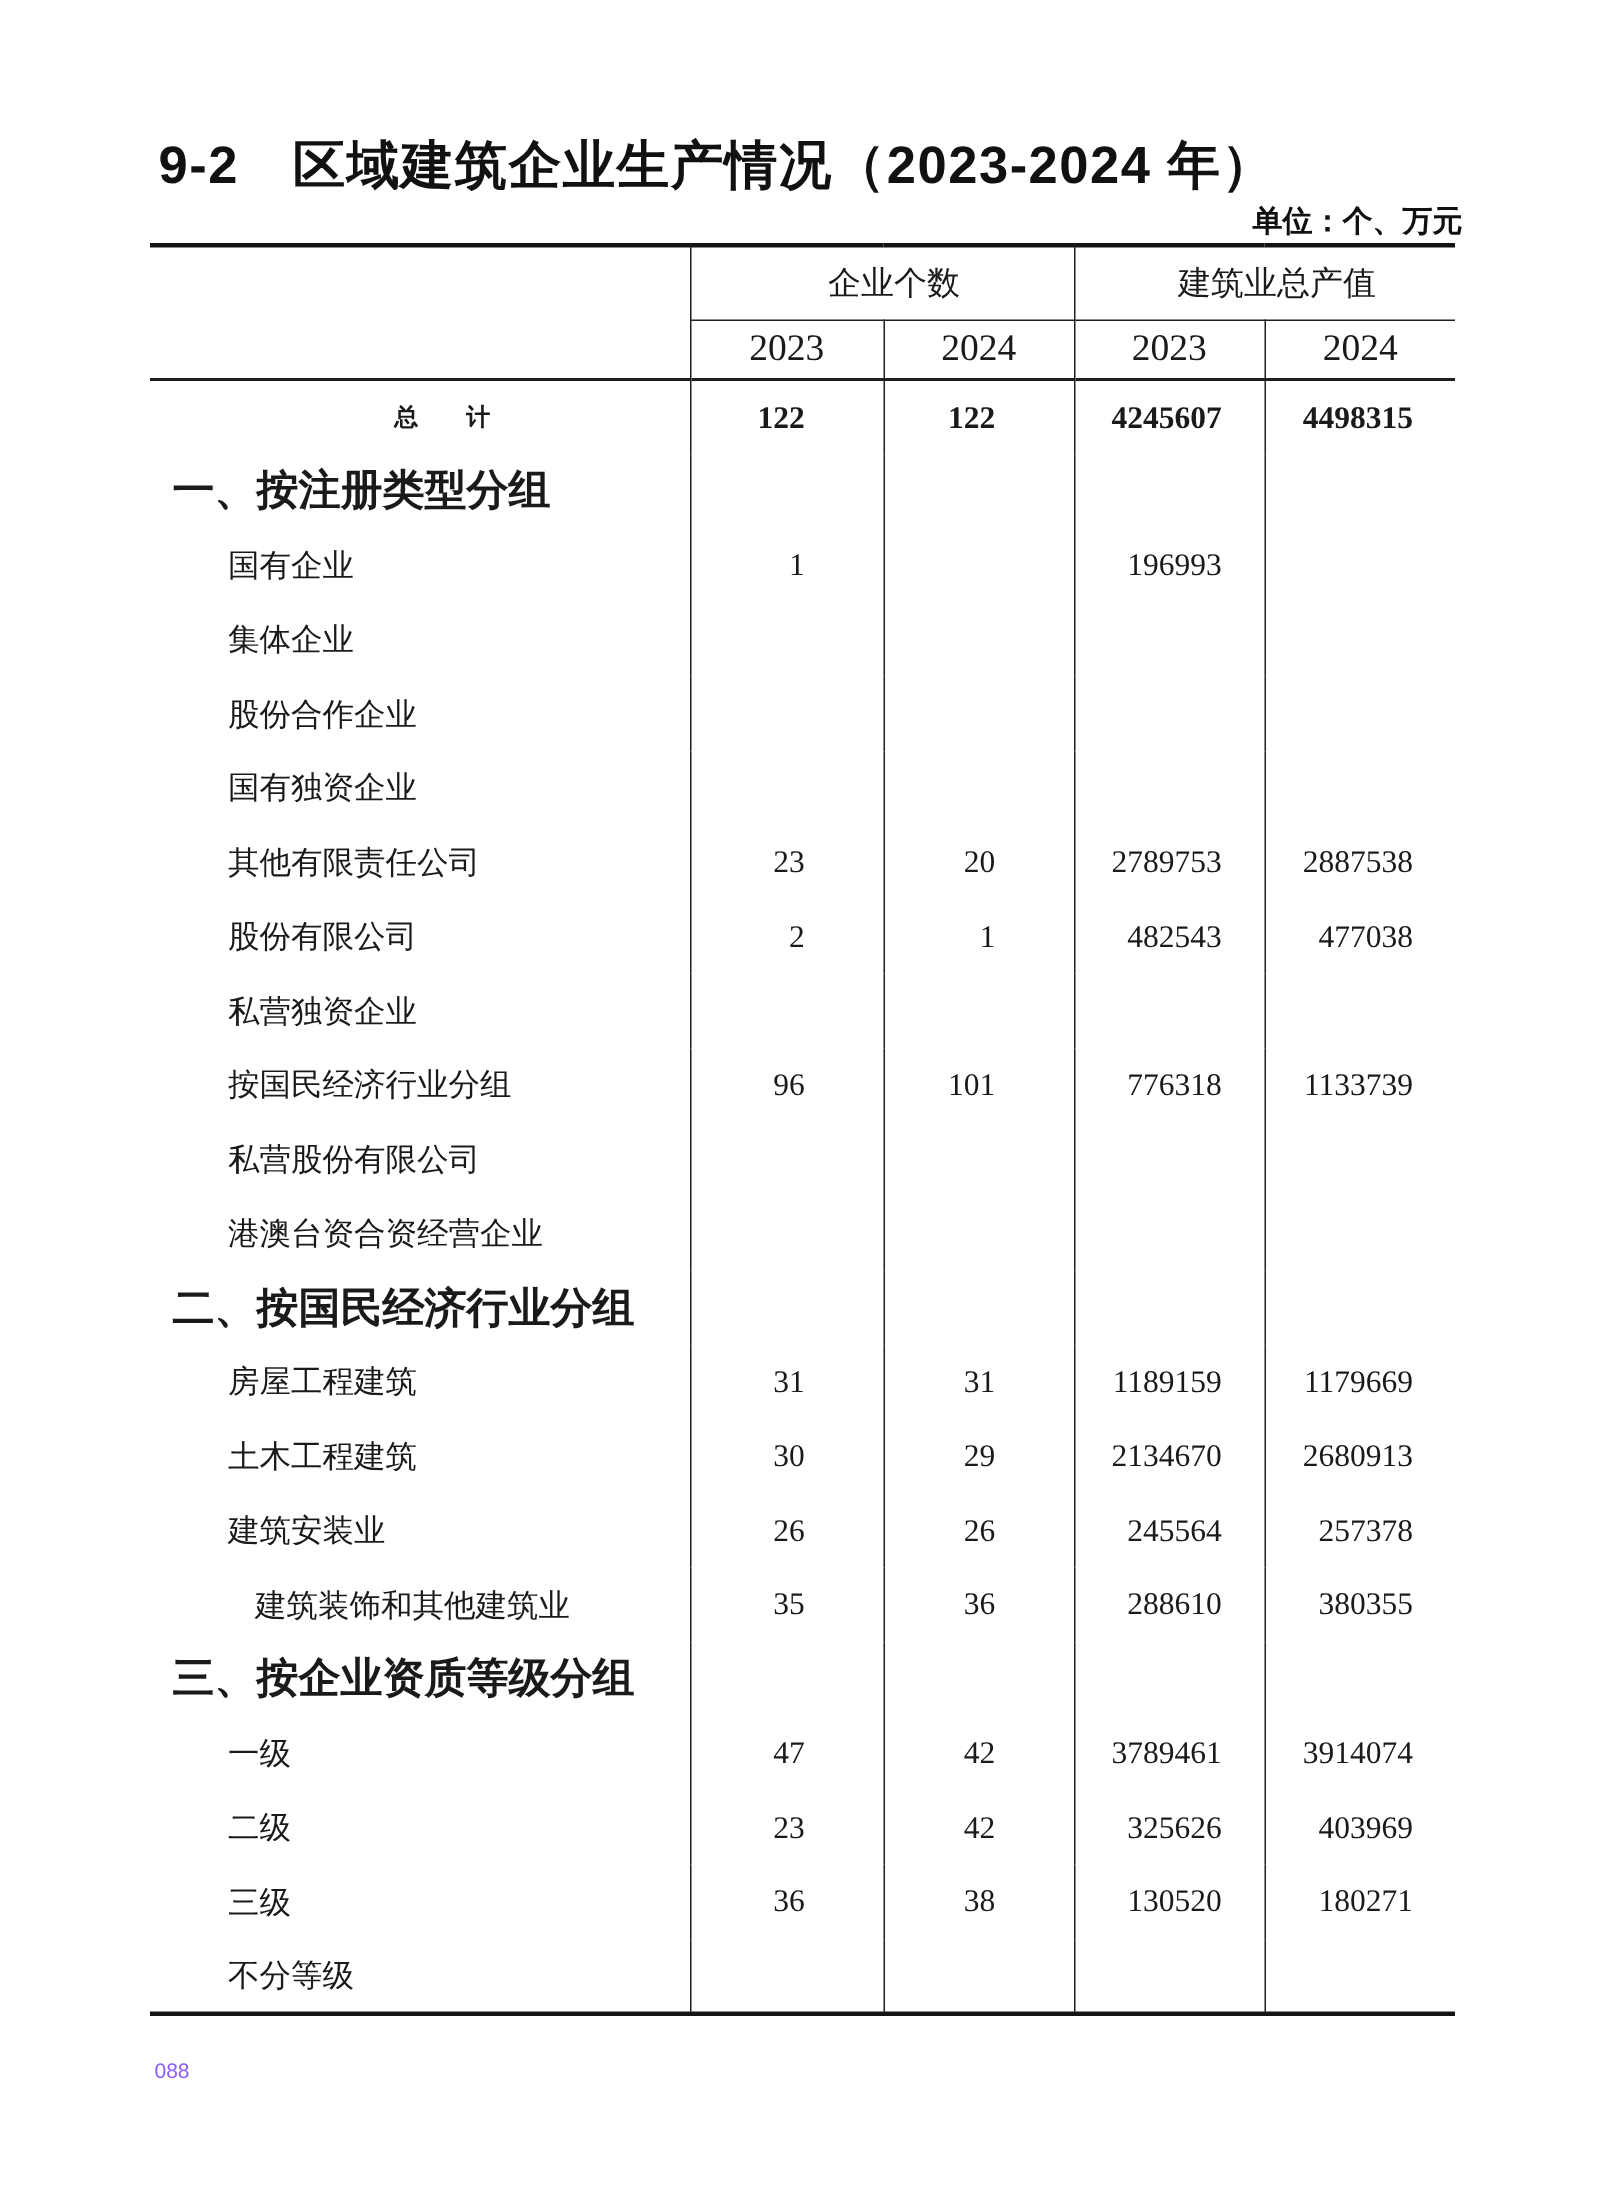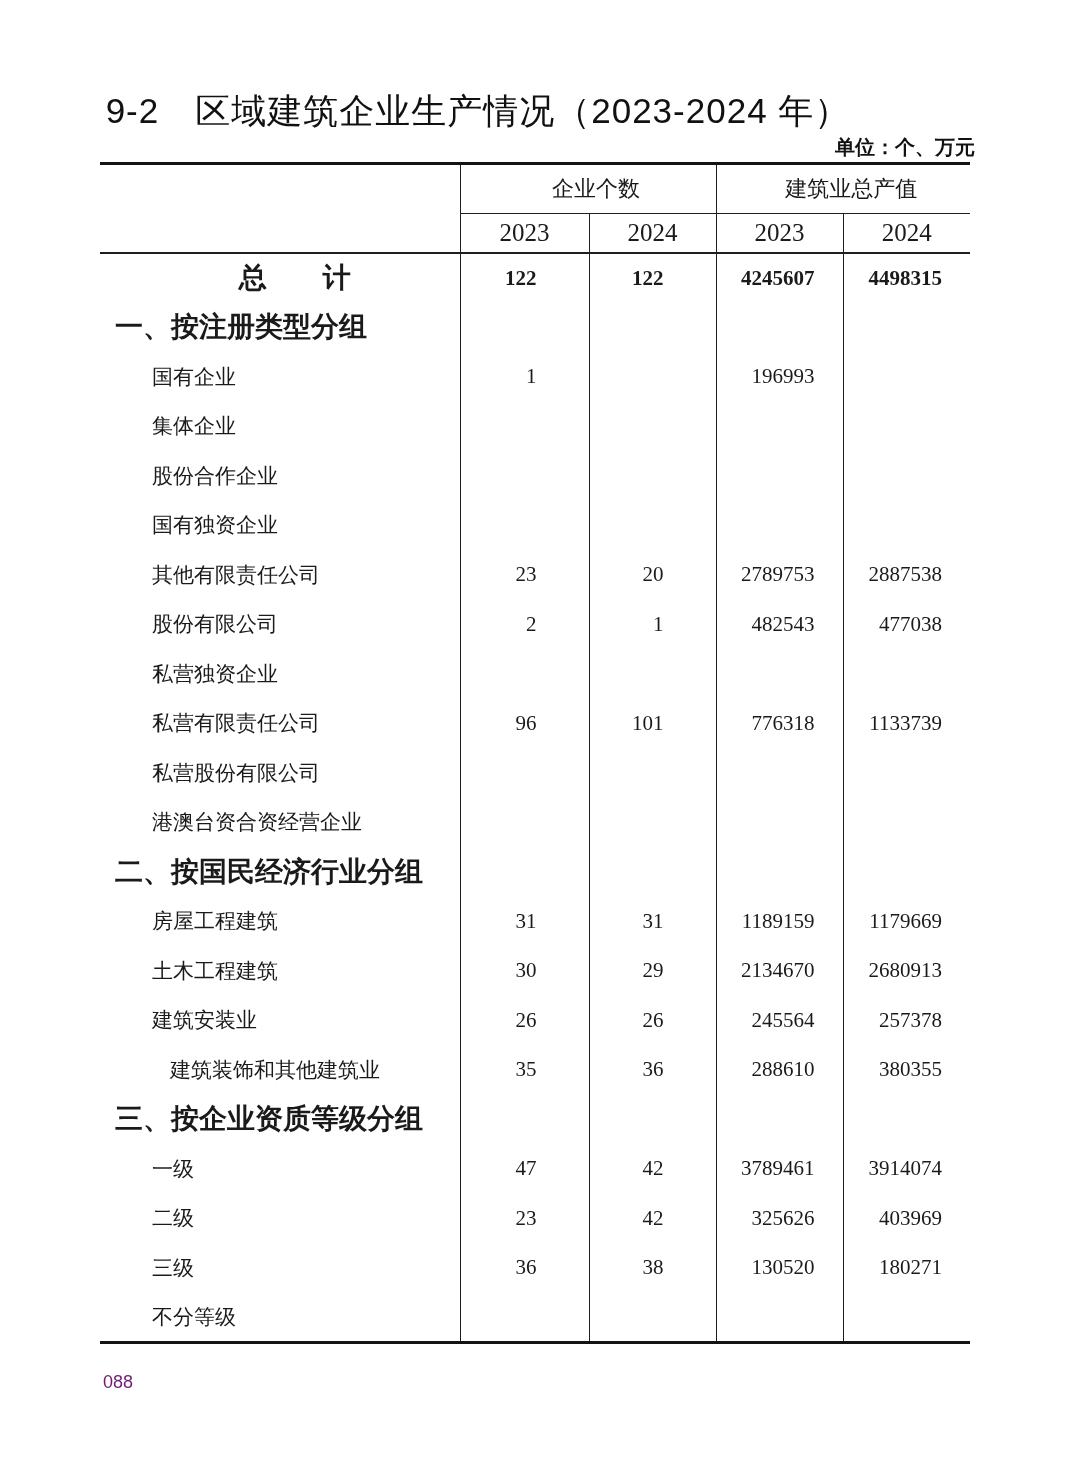--- a/index.html
+++ b/index.html
@@ -2,21 +2,21 @@
 <html><head>
 <meta charset="utf-8">
 <style>
   html,body{margin:0;padding:0;}
   body{
     width:1074px;height:1458px;position:relative;background:#ffffff;
     font-family:"Liberation Serif", serif;color:#1a1a1a;overflow:hidden;
   }
   .title{
     position:absolute;top:92px;left:0;width:956px;text-align:center;
-    font-family:"Liberation Sans", sans-serif;font-weight:normal;
+    font-family:"Liberation Sans", sans-serif;font-weight:bold;
     font-size:35px;line-height:1.1;letter-spacing:1px;color:#111;
   }
   .unit-note{
     position:absolute;top:134px;right:99px;
     font-family:"Liberation Sans", sans-serif;font-weight:bold;
     font-size:20px;color:#111;
   }
   .stat-table{
     position:absolute;left:100px;top:162px;width:870px;
     border-collapse:collapse;table-layout:fixed;
@@ -44,24 +44,24 @@
   }
   tbody td.c0,tbody td.c1{padding-right:52px;}
   tbody td.c2,tbody td.c3{padding-right:28px;}
   tbody td.stub{text-align:left;padding-left:52px;font-size:21px;}
   tr.row-section td.stub{
     padding-left:15px;font-weight:bold;
     font-family:"Liberation Sans", sans-serif;font-size:28px;
   }
   tr.row-subitem td.stub{padding-left:70px;}
   tr.row-total{font-weight:bold;}
-  tr.row-total td.stub{text-align:center;padding-left:30px;font-size:28px;}
+  tr.row-total td.stub{text-align:center;padding-left:30px;font-size:16px;}
   .page-number{
     position:absolute;left:103px;top:1372px;
-    font-family:"Liberation Sans", sans-serif;font-size:18px;color:#701a75;
+    font-family:"Liberation Sans", sans-serif;font-size:14px;color:#8b5cf6;
   }
 </style>
 </head>
 <body>
 
 <div class="title">9-2　区域建筑企业生产情况（2023-2024 年）</div>
 <div class="unit-note">单位：个、万元</div>
 
 <table class="stat-table">
   <colgroup>
@@ -142,21 +142,21 @@
         <td class="num c3">477038</td>
       </tr>
       <tr class="row-item">
         <td class="stub">私营独资企业</td>
         <td class="num c0"></td>
         <td class="num c1"></td>
         <td class="num c2"></td>
         <td class="num c3"></td>
       </tr>
       <tr class="row-item">
-        <td class="stub">私营有限责任公司</td>
+        <td class="stub">按国民经济行业分组</td>
         <td class="num c0">96</td>
         <td class="num c1">101</td>
         <td class="num c2">776318</td>
         <td class="num c3">1133739</td>
       </tr>
       <tr class="row-item">
         <td class="stub">私营股份有限公司</td>
         <td class="num c0"></td>
         <td class="num c1"></td>
         <td class="num c2"></td>

